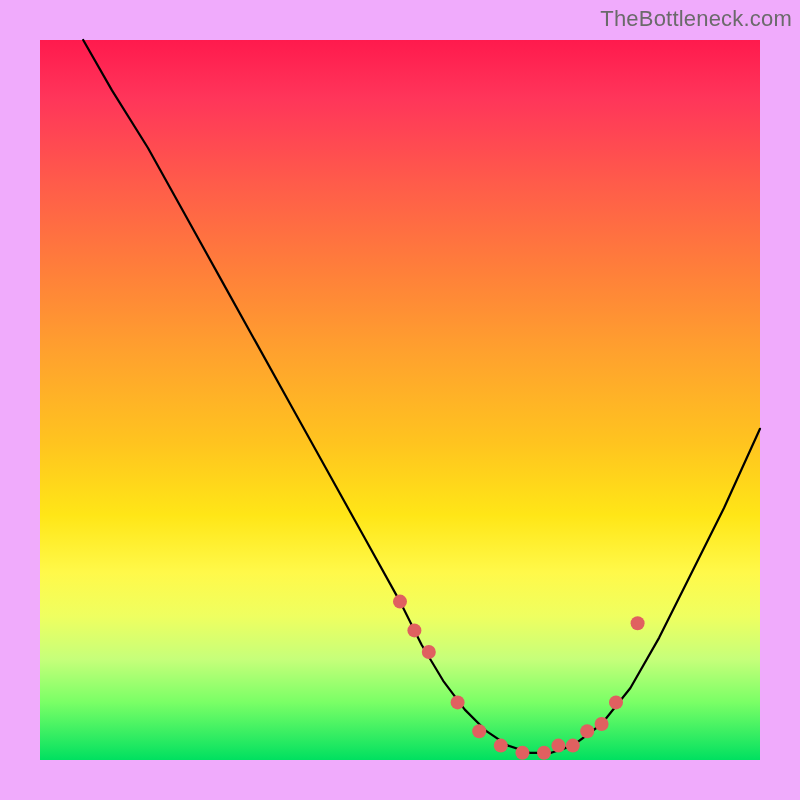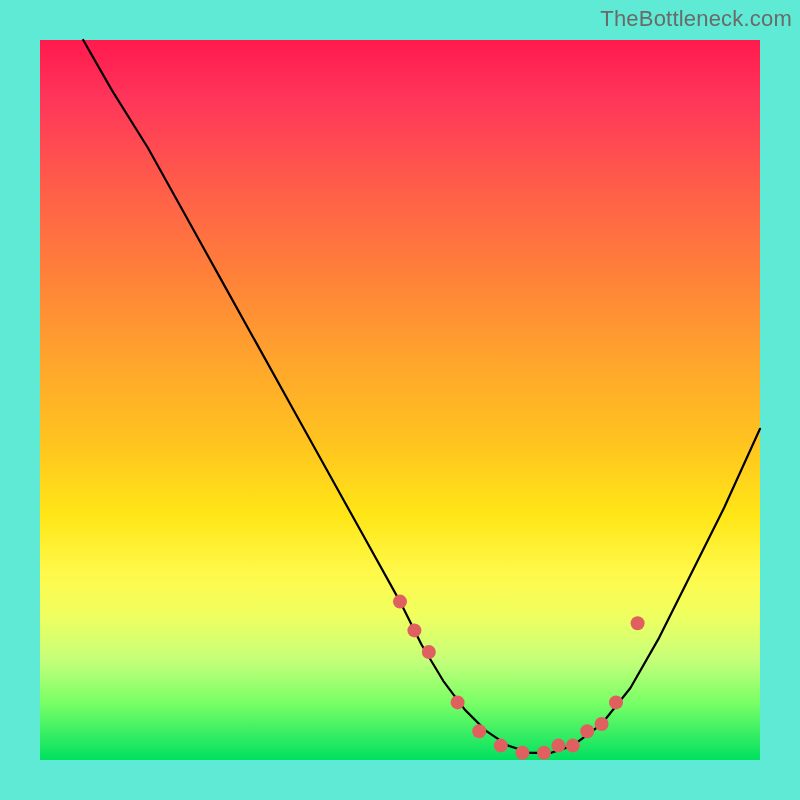--- a/index.html
+++ b/index.html
@@ -8,21 +8,21 @@
     width: 800px;
     height: 800px;
     background: #000;
     overflow: hidden;
     font-family: Arial, Helvetica, sans-serif;
   }
   .stage {
     position: relative;
     width: 800px;
     height: 800px;
-    background: #5eead4;
+    background: #f0abfc;
   }
   .plot {
     position: absolute;
     left: 40px;
     top: 40px;
     width: 720px;
     height: 720px;
     
     background: linear-gradient(
       to bottom,

